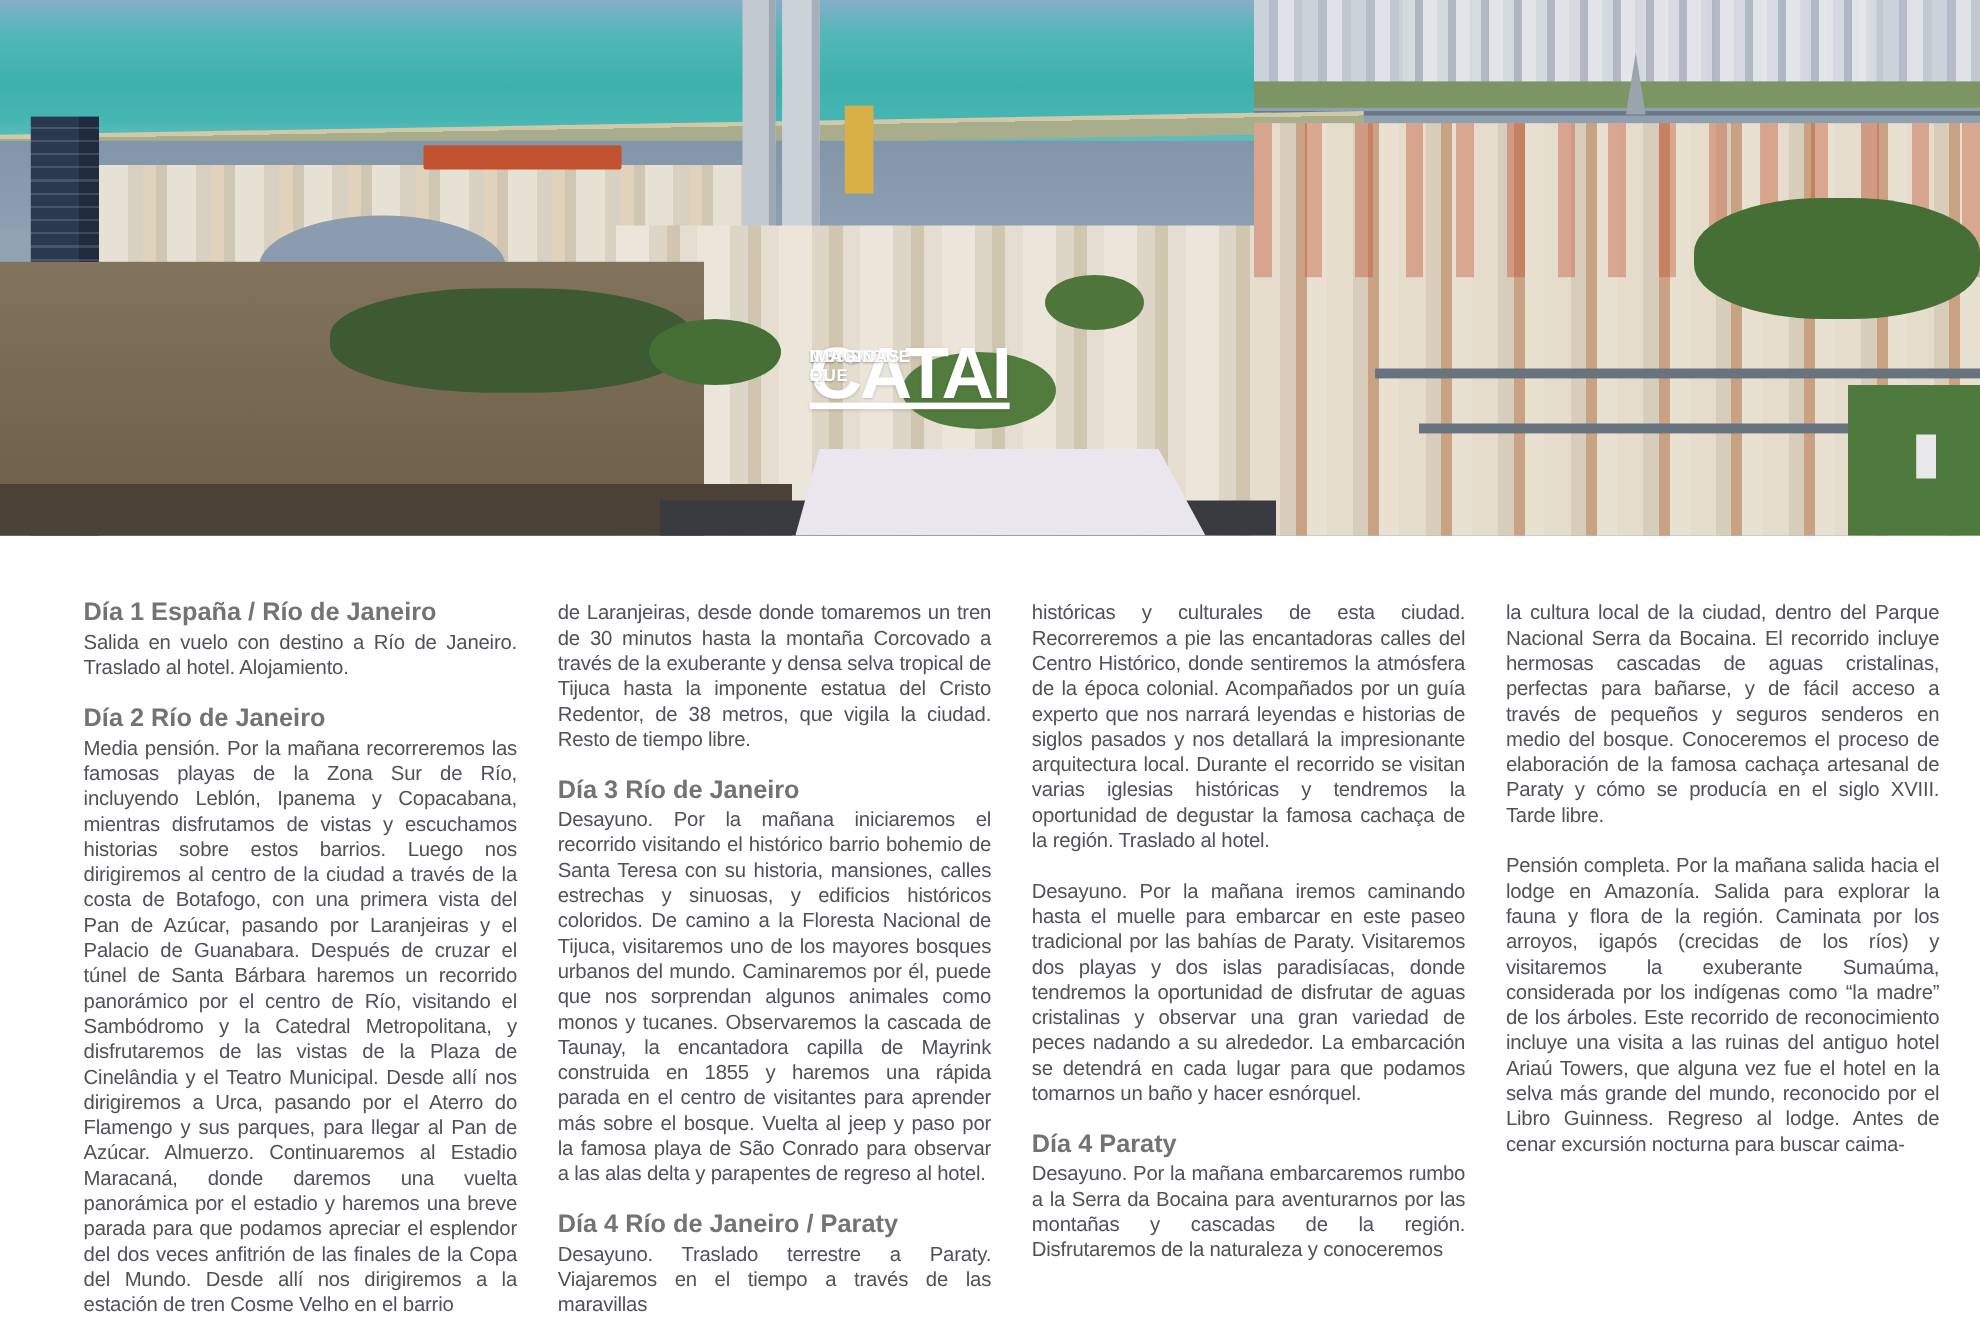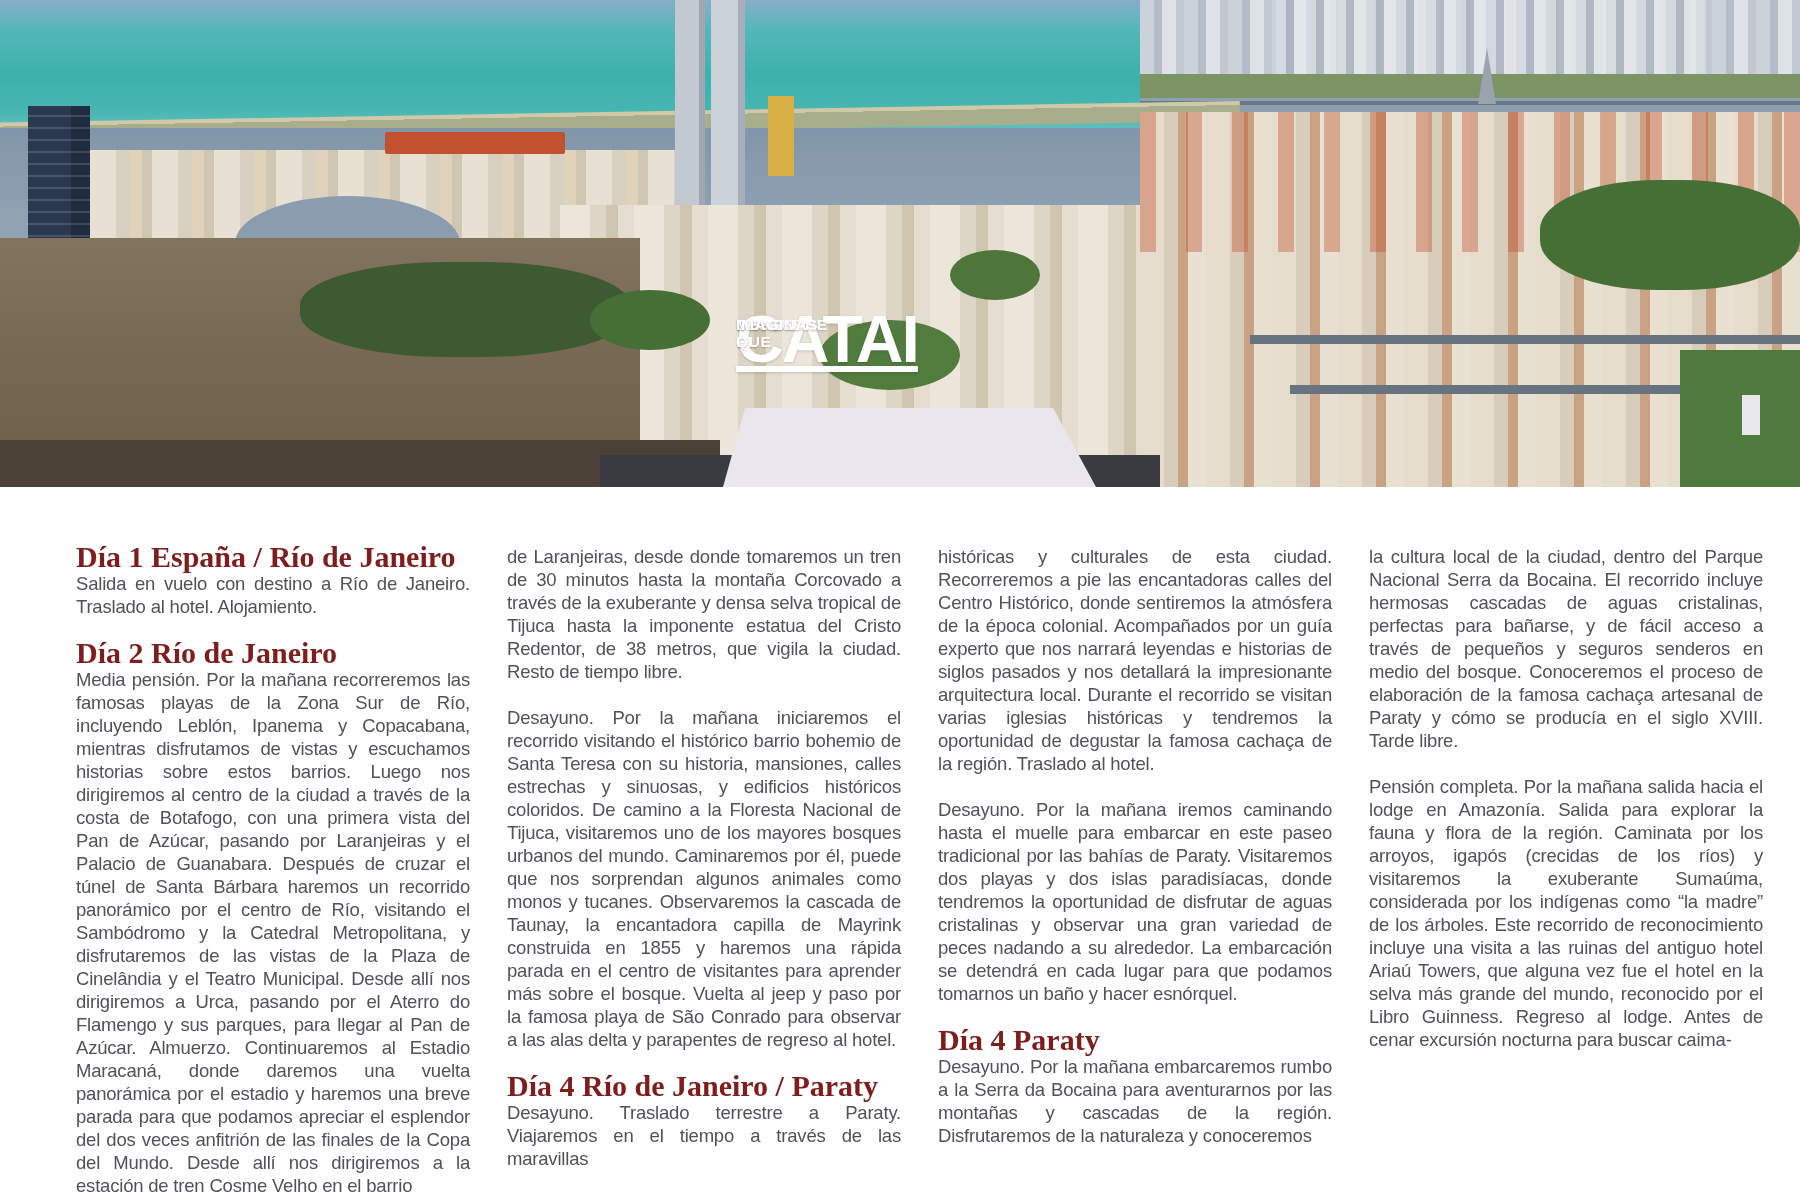--- a/index.html
+++ b/index.html
@@ -63,21 +63,21 @@
   .logo{left:736px;top:306px;display:flex;align-items:flex-start;gap:10px;color:#ffffff;}
   .logo .brand{font-size:66px;font-weight:800;letter-spacing:-2px;line-height:1;
     text-shadow:0 1px 3px rgba(0,0,0,.18);text-decoration:underline;}
   .logo .tagline{margin-top:10px;font-size:15.5px;font-weight:700;letter-spacing:.6px;line-height:17px;
     text-shadow:0 1px 2px rgba(0,0,0,.2);}
 
   
   .content{position:absolute;left:76px;top:487px;width:1687px;padding-top:58px;
     display:flex;gap:37px;}
   .col{width:394px;}
-  .day-heading{margin:0 0 4px 0;font-size:30px;line-height:23px;font-weight:700;color:#7f1d1d;font-family:Liberation Serif, serif;}
+  .day-heading{margin:0 0 4px 0;font-size:23px;line-height:23px;font-weight:700;color:#737373;}
   .para{margin:0 0 23px 0;font-size:18.5px;line-height:23px;color:#515257;
     text-align:justify;letter-spacing:-0.2px;}
 </style>
 </head>
 <body>
 
 <div class="page">
 
   <div class="hero">
     <div class="ocean"></div>
@@ -128,20 +128,21 @@
 
     <div class="col">
       <h3 class="day-heading">Día 1 España / Río de Janeiro</h3>
       <p class="para">Salida en vuelo con destino a Río de Janeiro. Traslado al hotel. Alojamiento.</p>
       <h3 class="day-heading">Día 2 Río de Janeiro</h3>
       <p class="para">Media pensión. Por la mañana recorreremos las famosas playas de la Zona Sur de Río, incluyendo Leblón, Ipanema y Copacabana, mientras disfrutamos de vistas y escuchamos historias sobre estos barrios. Luego nos dirigiremos al centro de la ciudad a través de la costa de Botafogo, con una primera vista del Pan de Azúcar, pasando por Laranjeiras y el Palacio de Guanabara. Después de cruzar el túnel de Santa Bárbara haremos un recorrido panorámico por el centro de Río, visitando el Sambódromo y la Catedral Metropolitana, y disfrutaremos de las vistas de la Plaza de Cinelândia y el Teatro Municipal. Desde allí nos dirigiremos a Urca, pasando por el Aterro do Flamengo y sus parques, para llegar al Pan de Azúcar. Almuerzo. Continuaremos al Estadio Maracaná, donde daremos una vuelta panorámica por el estadio y haremos una breve parada para que podamos apreciar el esplendor del dos veces anfitrión de las finales de la Copa del Mundo. Desde allí nos dirigiremos a la estación de tren Cosme Velho en el barrio</p>
     </div>
 
     <div class="col">
       <p class="para">de Laranjeiras, desde donde tomaremos un tren de 30 minutos hasta la montaña Corcovado a través de la exuberante y densa selva tropical de Tijuca hasta la imponente estatua del Cristo Redentor, de 38 metros, que vigila la ciudad. Resto de tiempo libre.</p>
+      <h3 class="day-heading">Día 3 Río de Janeiro</h3>
       <p class="para">Desayuno. Por la mañana iniciaremos el recorrido visitando el histórico barrio bohemio de Santa Teresa con su historia, mansiones, calles estrechas y sinuosas, y edificios históricos coloridos. De camino a la Floresta Nacional de Tijuca, visitaremos uno de los mayores bosques urbanos del mundo. Caminaremos por él, puede que nos sorprendan algunos animales como monos y tucanes. Observaremos la cascada de Taunay, la encantadora capilla de Mayrink construida en 1855 y haremos una rápida parada en el centro de visitantes para aprender más sobre el bosque. Vuelta al jeep y paso por la famosa playa de São Conrado para observar a las alas delta y parapentes de regreso al hotel.</p>
       <h3 class="day-heading">Día 4 Río de Janeiro / Paraty</h3>
       <p class="para">Desayuno. Traslado terrestre a Paraty. Viajaremos en el tiempo a través de las maravillas</p>
     </div>
 
     <div class="col">
       <p class="para">históricas y culturales de esta ciudad. Recorreremos a pie las encantadoras calles del Centro Histórico, donde sentiremos la atmósfera de la época colonial. Acompañados por un guía experto que nos narrará leyendas e historias de siglos pasados y nos detallará la impresionante arquitectura local. Durante el recorrido se visitan varias iglesias históricas y tendremos la oportunidad de degustar la famosa cachaça de la región. Traslado al hotel.</p>
       <p class="para">Desayuno. Por la mañana iremos caminando hasta el muelle para embarcar en este paseo tradicional por las bahías de Paraty. Visitaremos dos playas y dos islas paradisíacas, donde tendremos la oportunidad de disfrutar de aguas cristalinas y observar una gran variedad de peces nadando a su alrededor. La embarcación se detendrá en cada lugar para que podamos tomarnos un baño y hacer esnórquel.</p>
       <h3 class="day-heading">Día 4 Paraty</h3>
       <p class="para">Desayuno. Por la mañana embarcaremos rumbo a la Serra da Bocaina para aventurarnos por las montañas y cascadas de la región. Disfrutaremos de la naturaleza y conoceremos</p>

